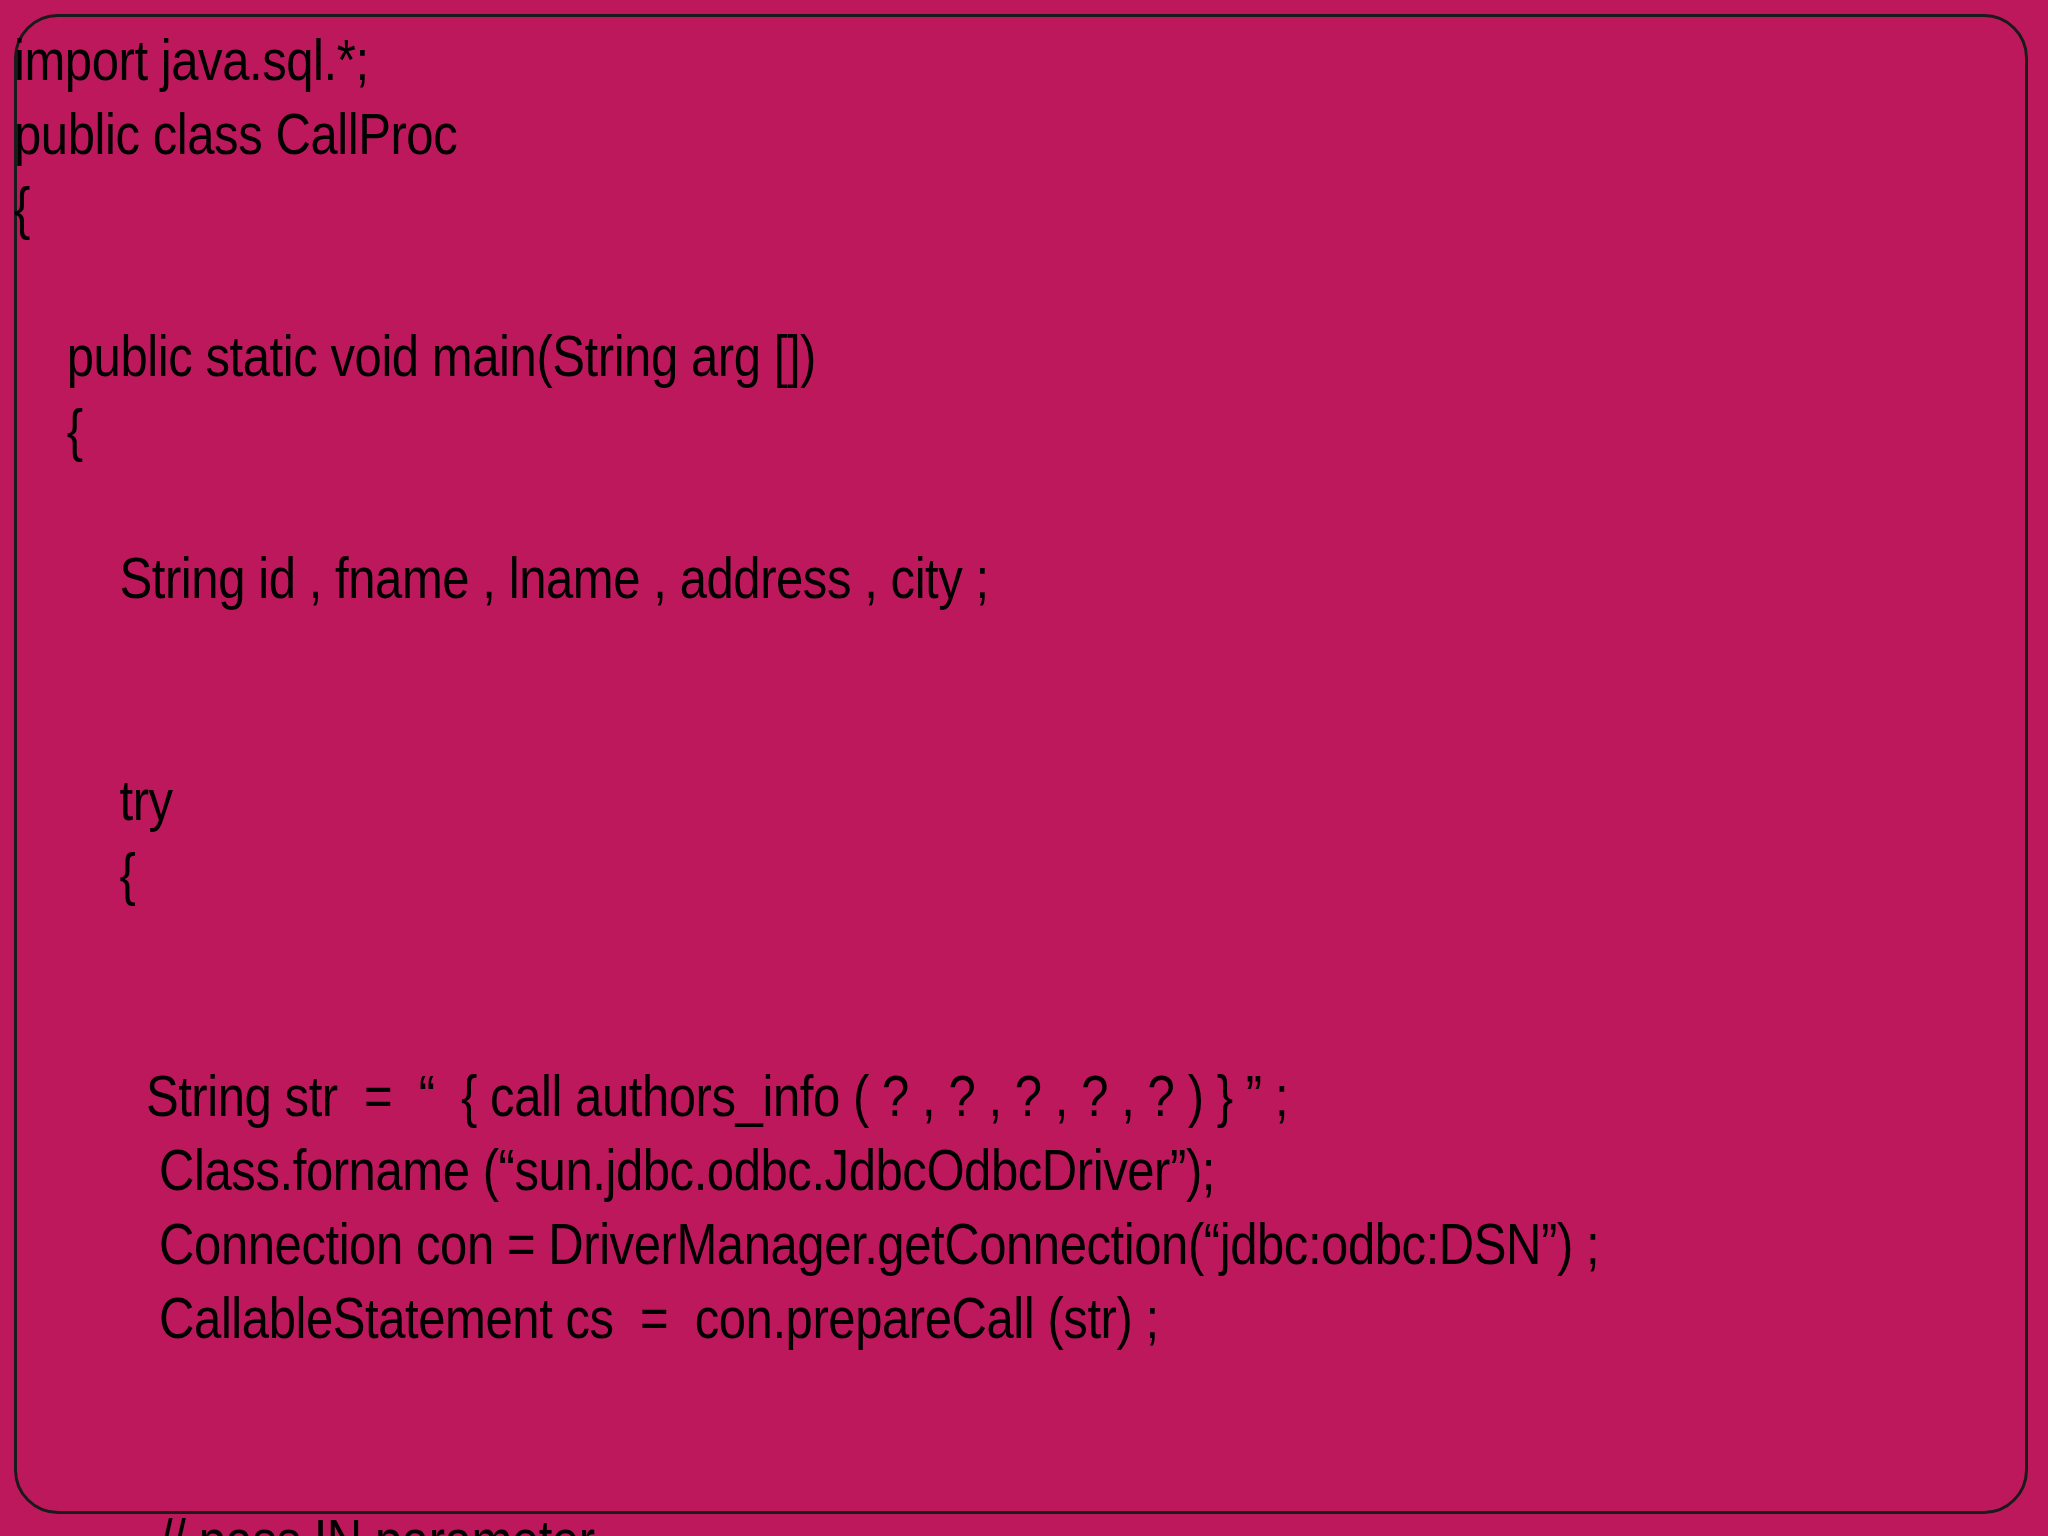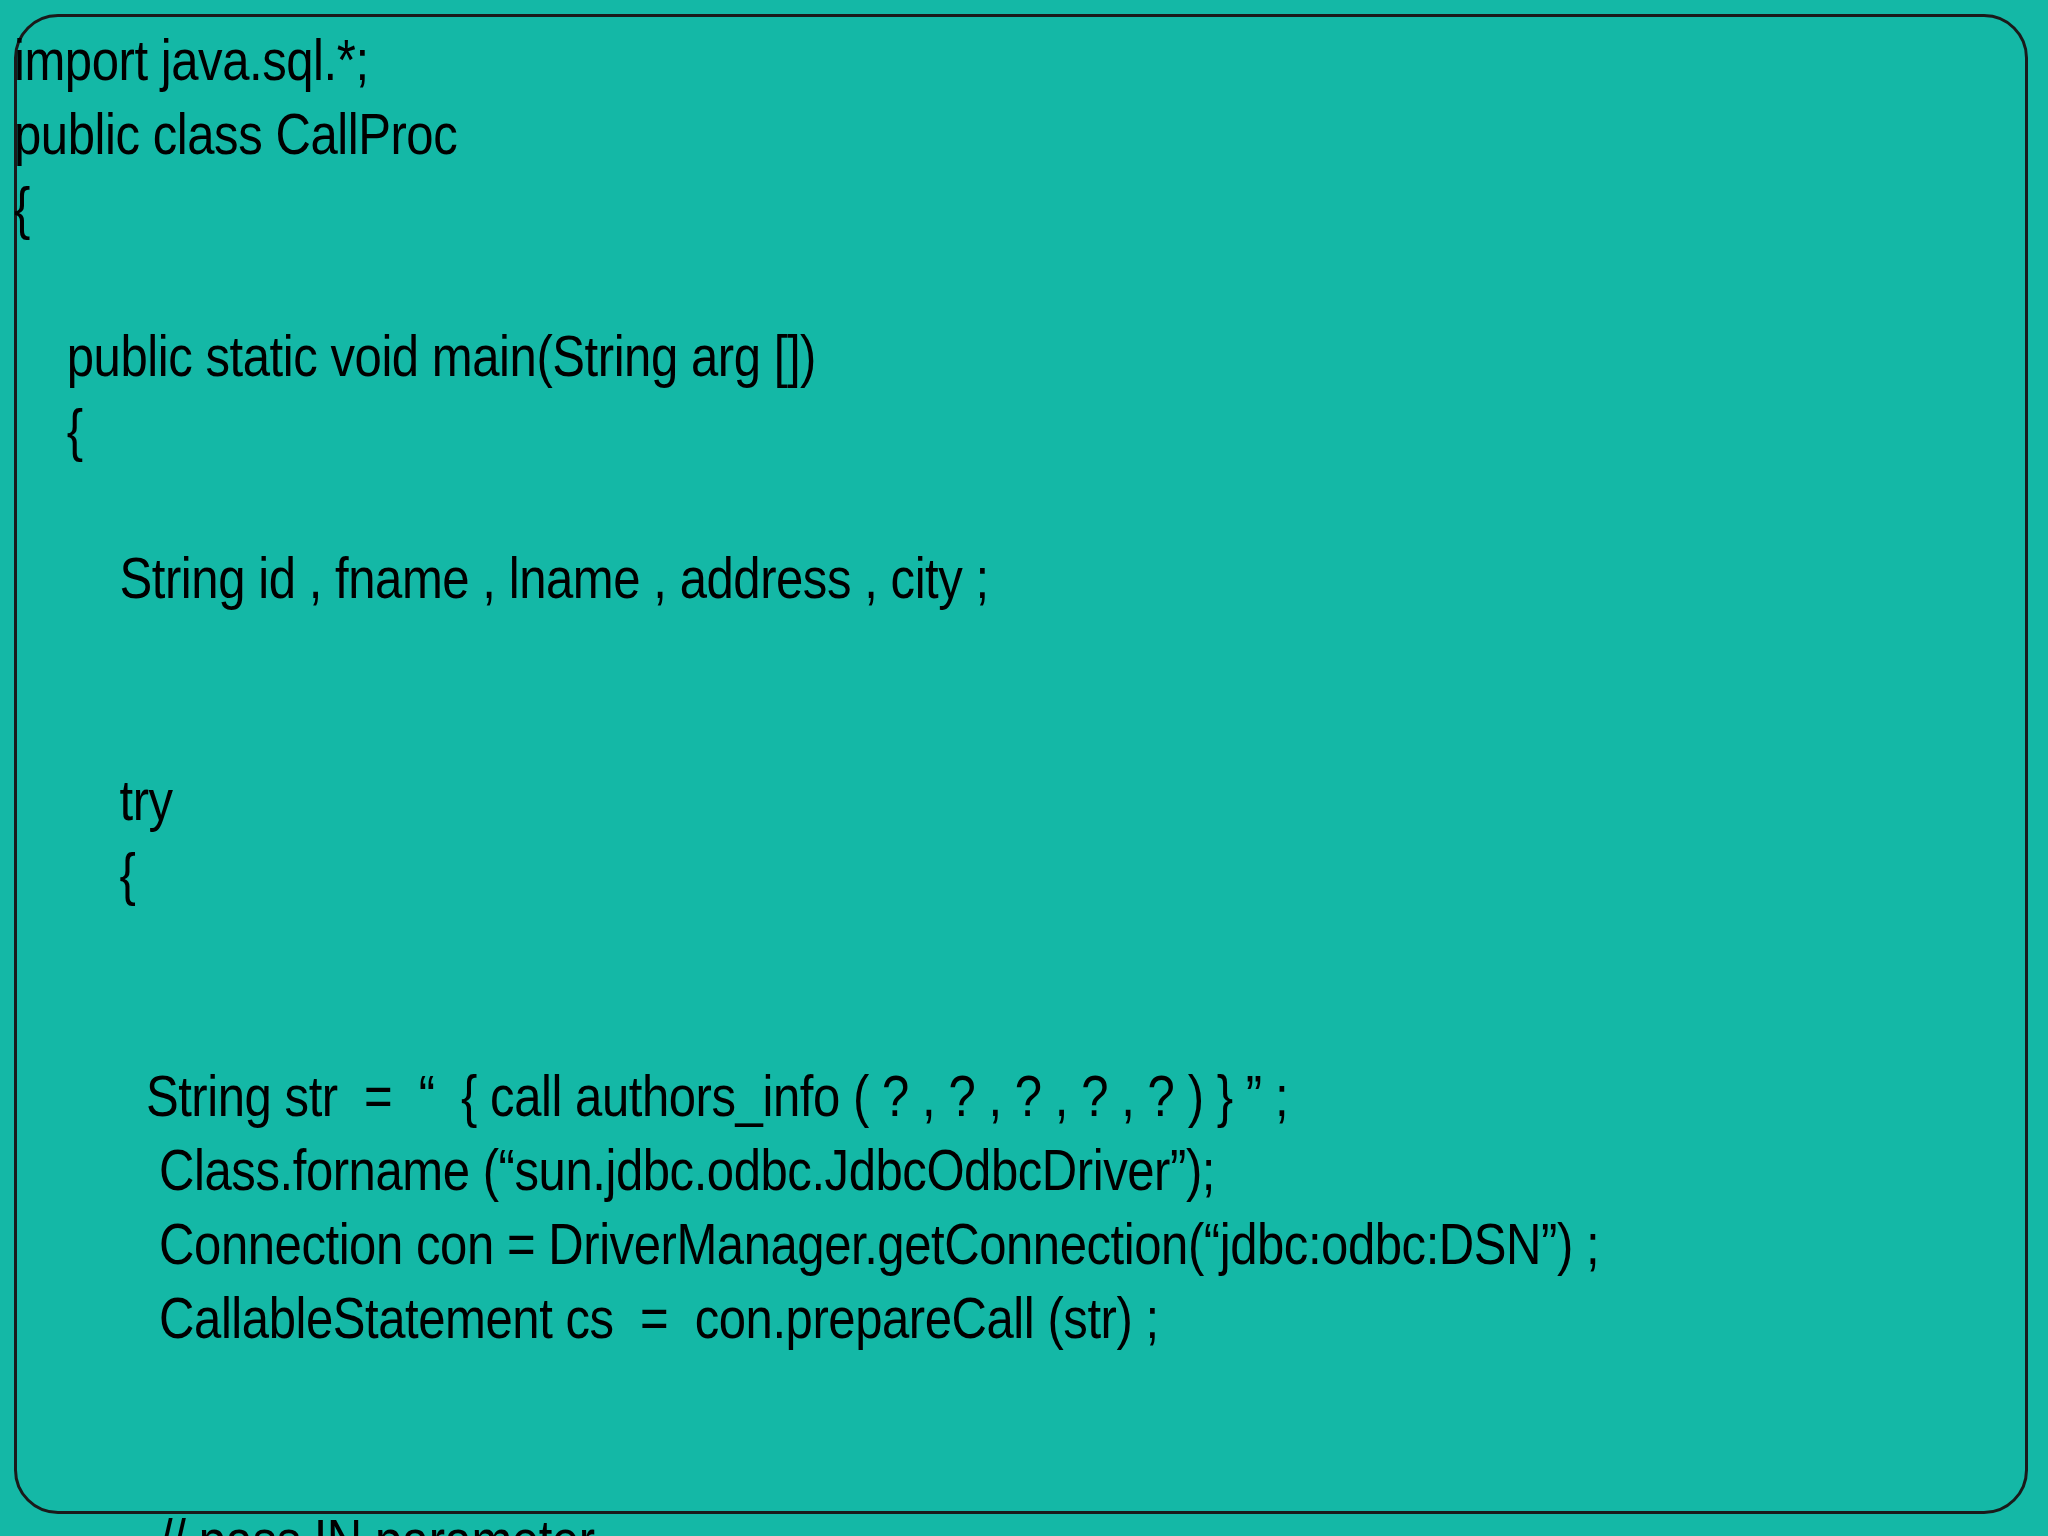--- a/index.html
+++ b/index.html
@@ -58,19 +58,19 @@
 
   .code-line.blank {
     height: 74px;
   }
 
   
 </style>
 </head>
 <body>
 
-<div id="slide" style="background: #14b8a6;">
+<div id="slide" style="background: #be185d;">
 
   <div id="content-frame" style="border-color: rgb(26, 26, 26);"></div>
 
   <pre id="code-block" style="color: rgb(0, 0, 0);"><span class="code-line">import java.sql.*;</span><span class="code-line">public class CallProc</span><span class="code-line">{</span><span class="code-line blank">&nbsp;</span><span class="code-line">    public static void main(String arg [])</span><span class="code-line">    {</span><span class="code-line blank">&nbsp;</span><span class="code-line">        String id , fname , lname , address , city ;</span><span class="code-line blank">&nbsp;</span><span class="code-line blank">&nbsp;</span><span class="code-line">        try</span><span class="code-line">        {</span><span class="code-line blank">&nbsp;</span><span class="code-line blank">&nbsp;</span><span class="code-line">          String str  =  “  { call authors_info ( ? , ? , ? , ? , ? ) } ” ;</span><span class="code-line">           Class.forname (“sun.jdbc.odbc.JdbcOdbcDriver”);</span><span class="code-line">           Connection con = DriverManager.getConnection(“jdbc:odbc:DSN”) ;</span><span class="code-line">           CallableStatement cs  =  con.prepareCall (str) ;</span><span class="code-line blank">&nbsp;</span><span class="code-line blank">&nbsp;</span><span class="code-line">           // pass IN parameter</span></pre>
 
 </div>
 
 </body></html>

